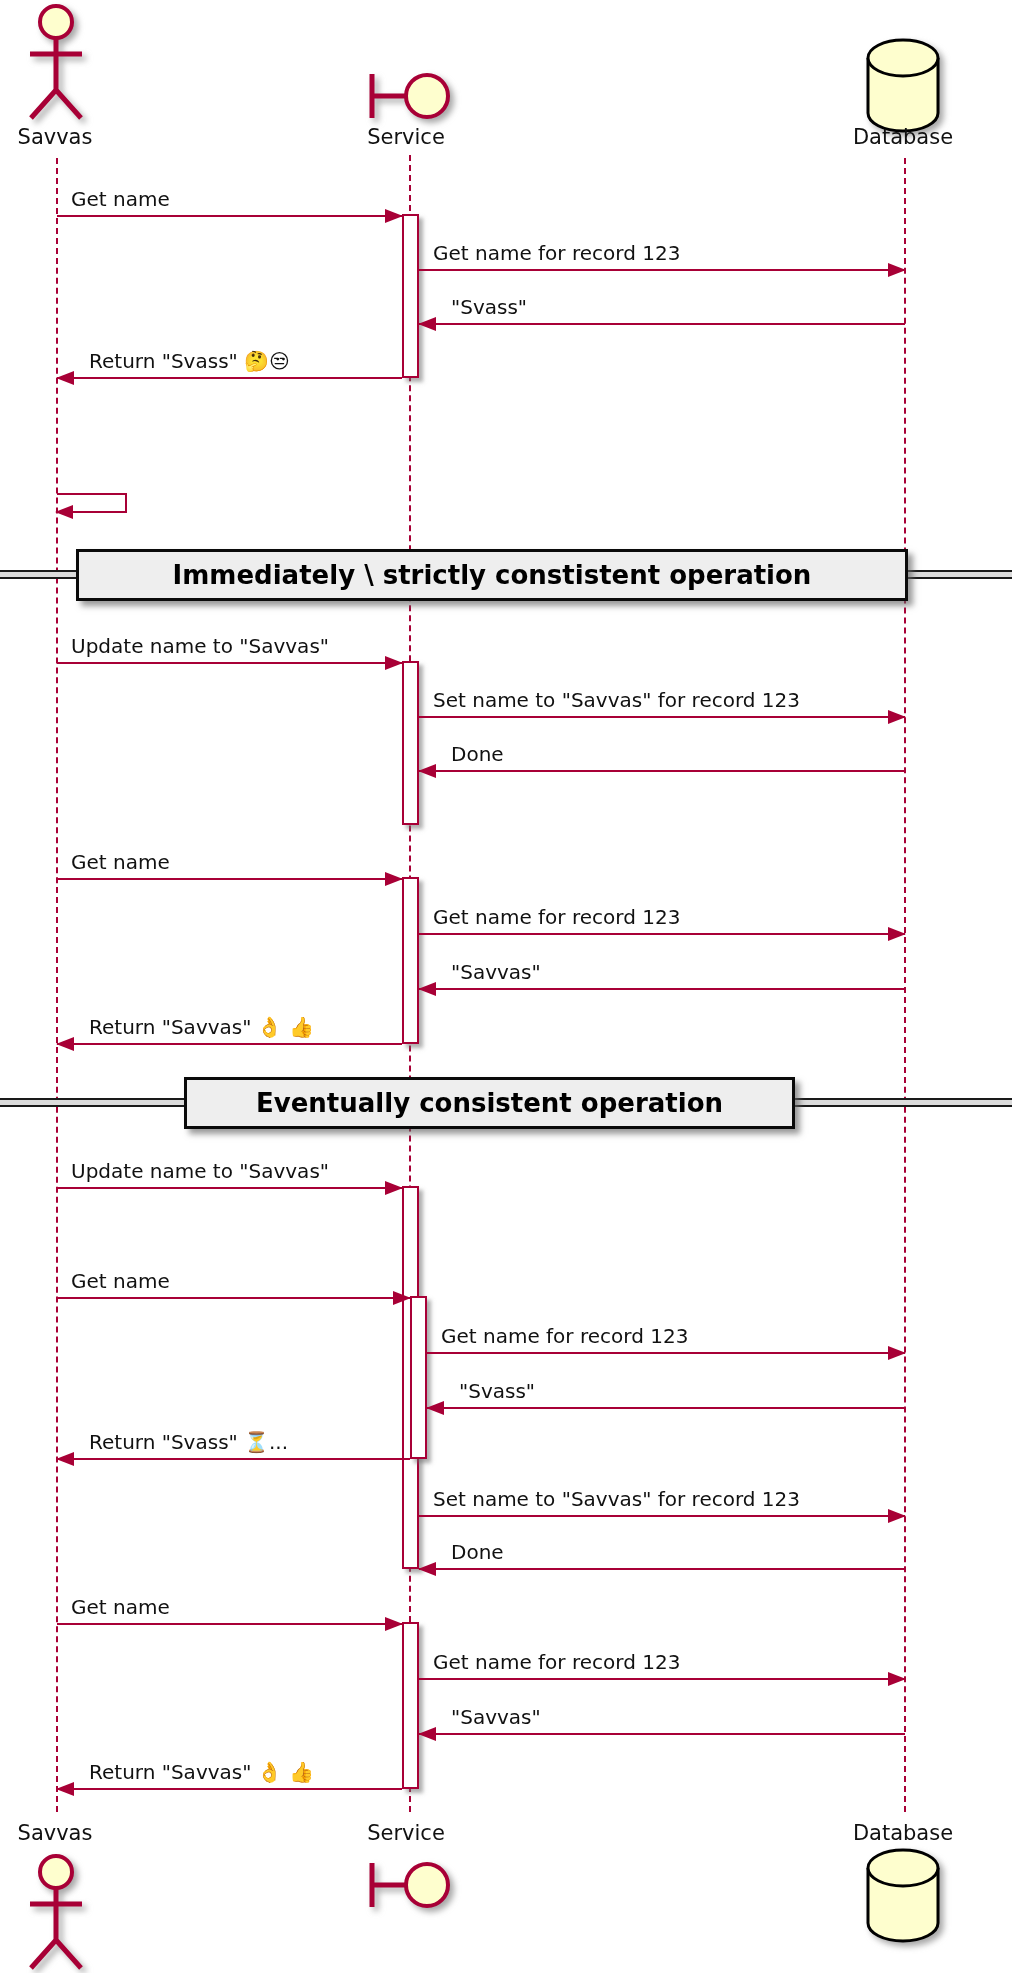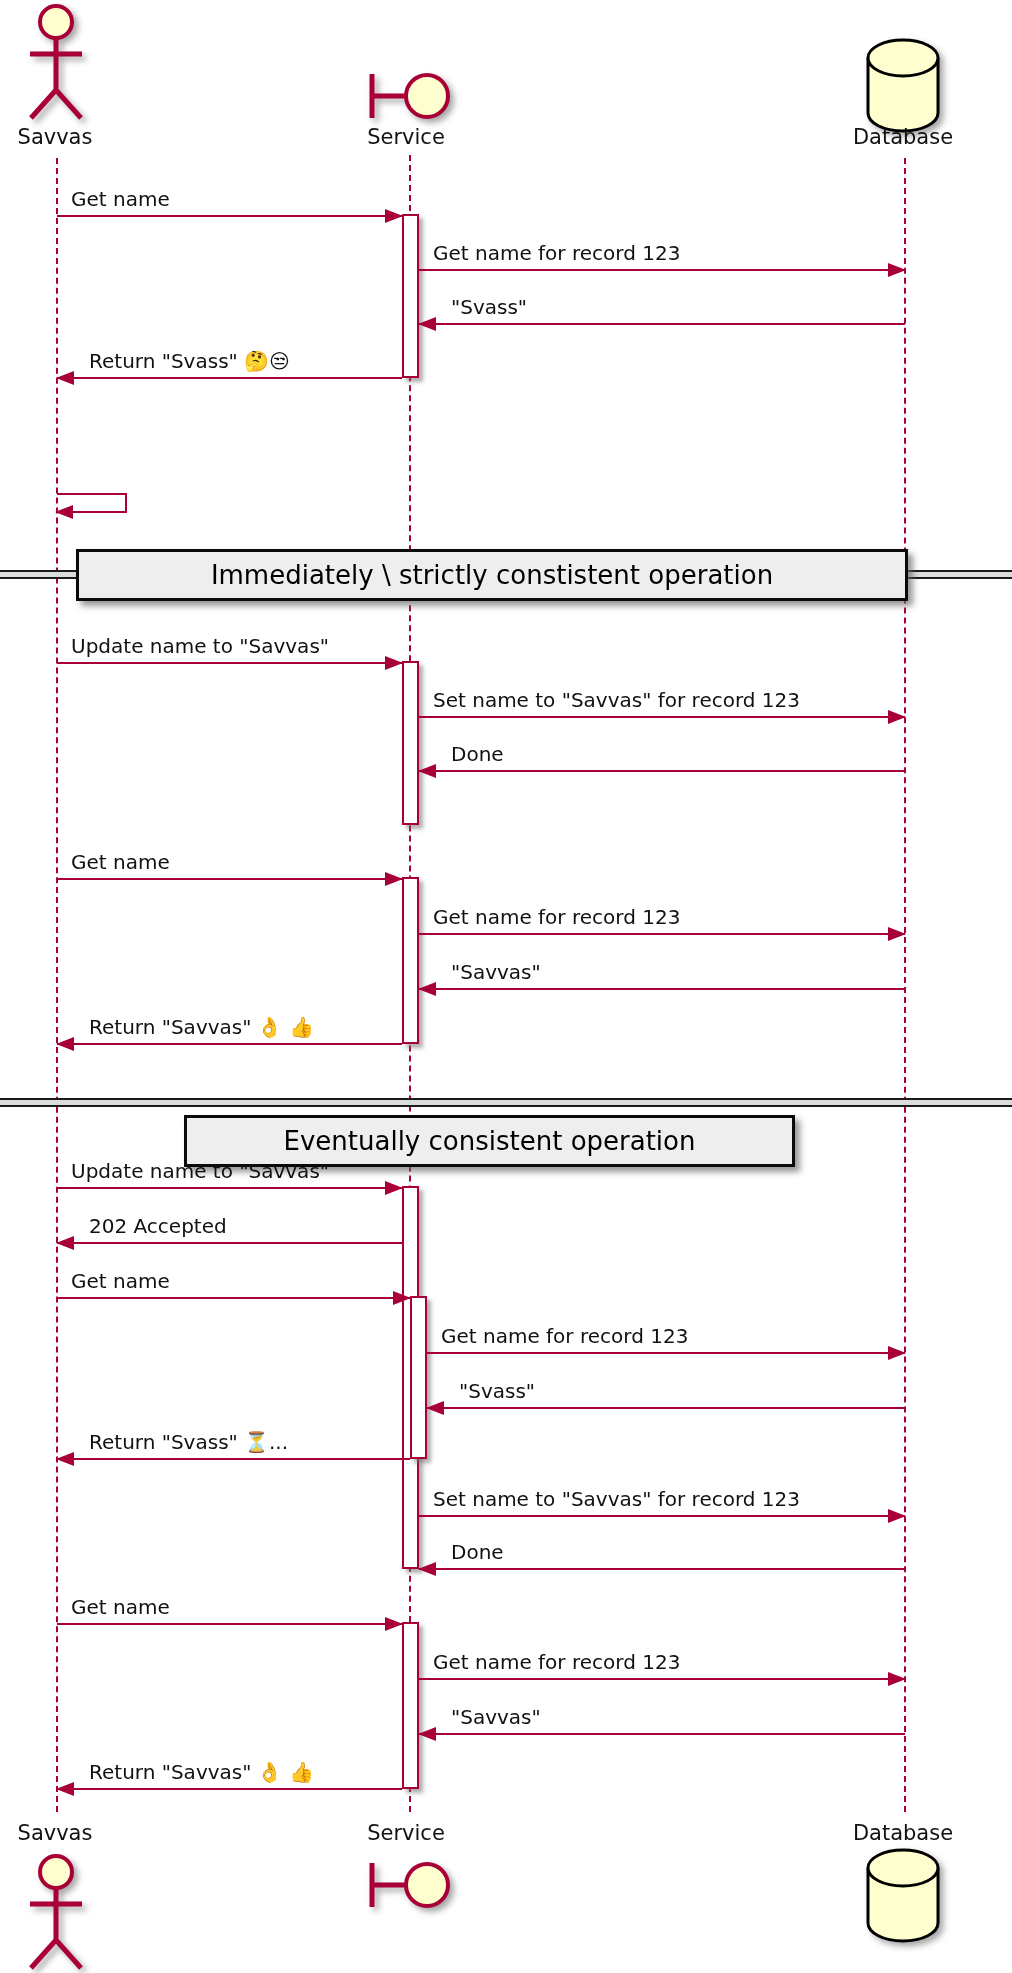--- a/index.html
+++ b/index.html
@@ -48,21 +48,21 @@
   
   .divider-rule{
     position:absolute;left:0;width:1012px;height:5px;
     border-top:2px solid #1a1a1a;border-bottom:2px solid #1a1a1a;background:#dcdcdc;
   }
   .divider-box{
     position:absolute;height:52px;box-sizing:border-box;
     background:#EEEEEE;border:3px solid #0a0a0a;
     box-shadow:5px 5px 6px rgba(100,100,100,.65);
     display:flex;align-items:center;justify-content:center;
-    font-size:26px;font-weight:normal;color:#000;white-space:nowrap;
+    font-size:26px;font-weight:bold;color:#000;white-space:nowrap;
   }
   
   .plabel{
     position:absolute;width:130px;text-align:center;
     font-size:21px;line-height:26px;color:#111;white-space:nowrap;
   }
   .picon{position:absolute;filter:drop-shadow(4px 4px 3px rgba(120,120,120,.65));}
 </style>
 </head>
 <body>
@@ -140,31 +140,26 @@
     <span class="line"></span>
       <span class="head"></span>
   </div>
   <div class="msg rtl" style="left:57px;top:1011px;width:345px;">
     <span class="label">Return "Savvas" 👌 👍</span>
     <span class="line"></span>
       <span class="head"></span>
   </div>
 
   <div class="divider-rule" style="top:1098px;"></div>
-  <div class="divider-box" style="left:184px;top:1115px;width:611px;">
+  <div class="divider-box" style="left:184px;top:1077px;width:611px;">
     <span>Eventually consistent operation</span>
   </div>
 
   <div class="msg ltr" style="left:57px;top:1155px;width:345px;">
     <span class="label">Update name to "Savvas"</span>
-    <span class="line"></span>
-      <span class="head"></span>
-  </div>
-  <div class="msg rtl" style="left:57px;top:1210px;width:345px;">
-    <span class="label">202 Accepted</span>
     <span class="line"></span>
       <span class="head"></span>
   </div>
   <div class="msg ltr" style="left:57px;top:1265px;width:353px;">
     <span class="label">Get name</span>
     <span class="line"></span>
       <span class="head"></span>
   </div>
   <div class="msg ltr" style="left:427px;top:1320px;width:478px;">
     <span class="label">Get name for record 123</span>

